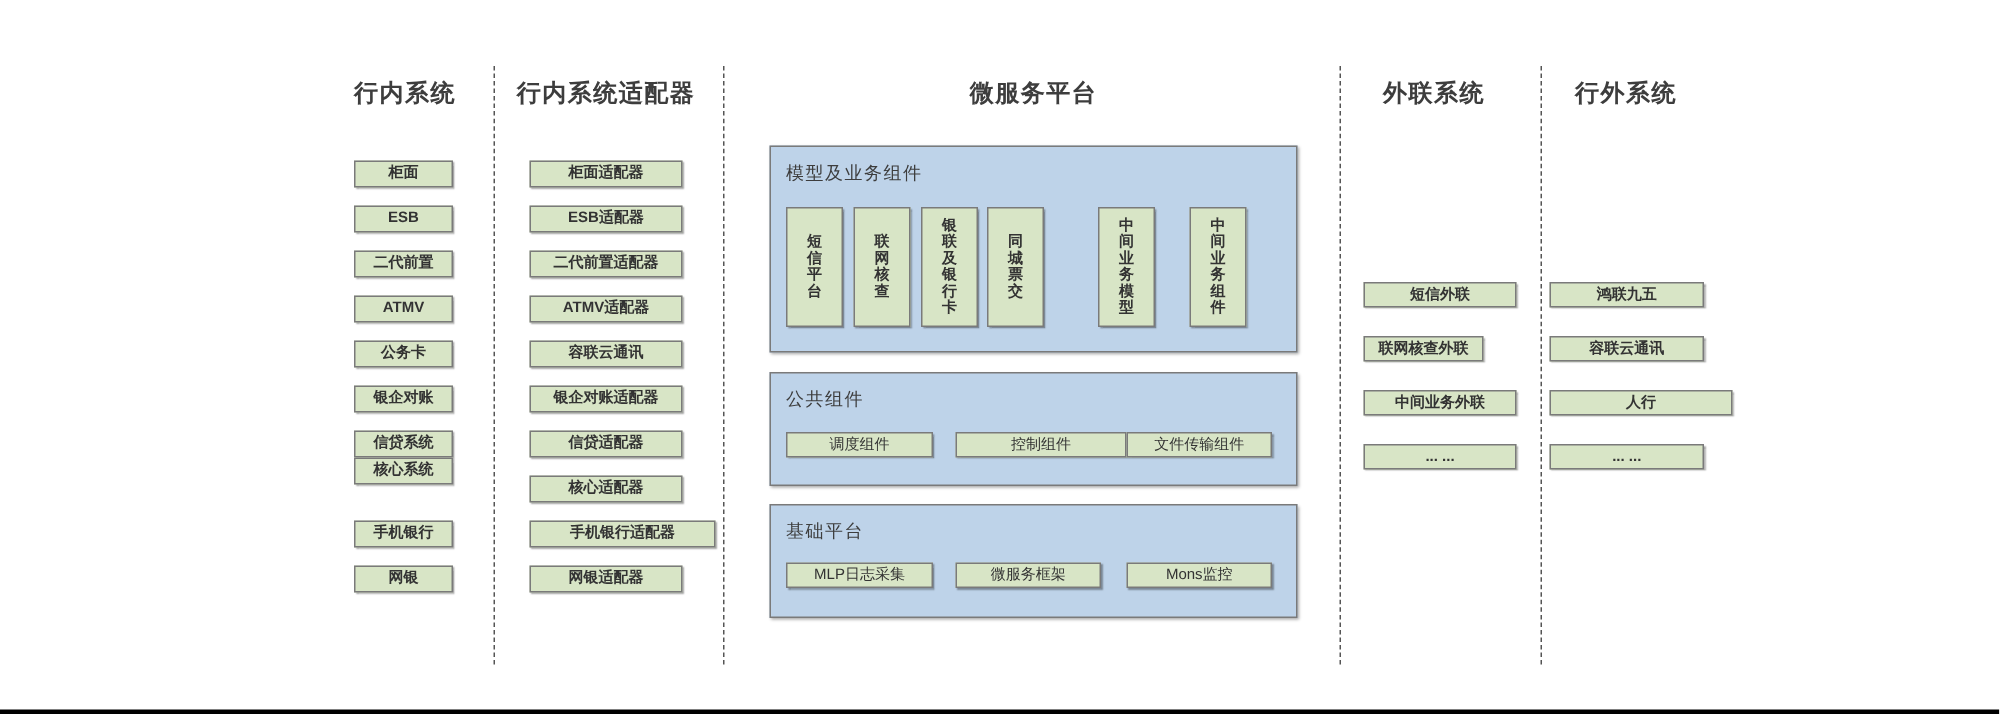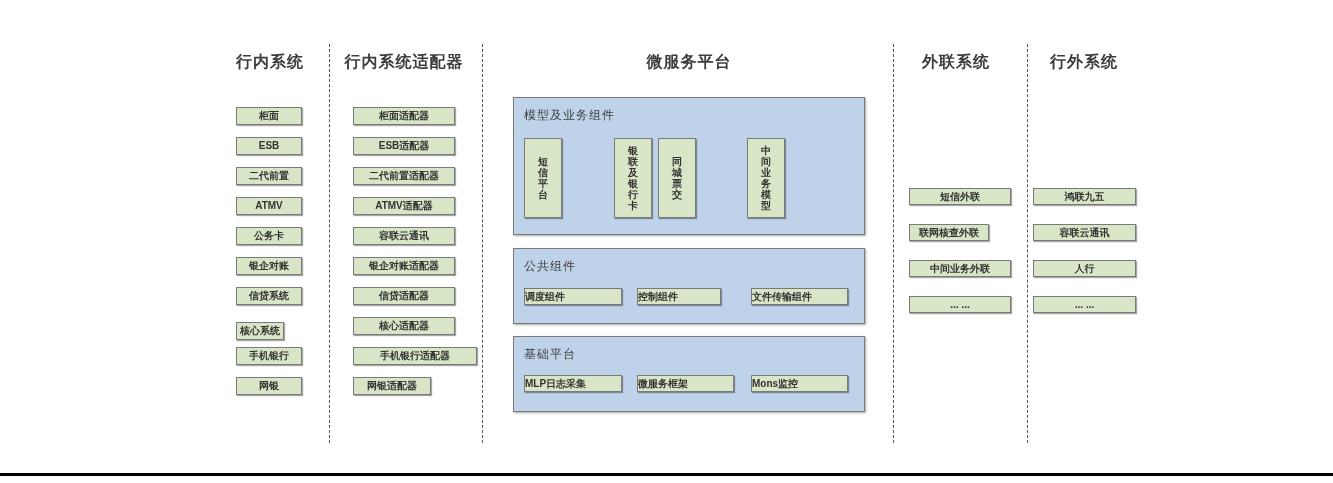--- a/index.html
+++ b/index.html
@@ -41,22 +41,22 @@
   }
   .vbox span {
     display:block; width:12px;
     font-size:10px; font-weight:bold; color:#333333;
     line-height:11px; word-break:break-all; overflow-wrap:break-word;
   }
   .hbox {
     position:absolute; height:17px;
     background:#d8e5c6; border:1px solid #7a7a7a;
     box-shadow:1px 1px 1px rgba(0,0,0,0.35);
-    font-size:10px; font-weight:bold; color:#333333;
-    line-height:15px; white-space:nowrap; overflow:hidden;
+    font-size:10px; font-weight:normal; color:#333333;
+    text-align:center; line-height:15px; white-space:nowrap; overflow:hidden;
   }
   .bottom-rule {
     position:absolute; left:0; top:473px; width:1333px; height:3px;
     background:#000000;
   }
 </style>
 </head>
 <body>
 
 <div class="canvas">
@@ -72,70 +72,76 @@
   <div class="col-header" style="left:614px">微服务平台</div>
   <div class="col-header" style="left:1009px">行外系统</div>
 
   <div class="gbox" style="left:236px;top:107px;width:66px">柜面</div>
   <div class="gbox" style="left:236px;top:137px;width:66px">ESB</div>
   <div class="gbox" style="left:236px;top:167px;width:66px">二代前置</div>
   <div class="gbox" style="left:236px;top:197px;width:66px">ATMV</div>
   <div class="gbox" style="left:236px;top:227px;width:66px">公务卡</div>
   <div class="gbox" style="left:236px;top:257px;width:66px">银企对账</div>
   <div class="gbox" style="left:236px;top:287px;width:66px">信贷系统</div>
-  <div class="gbox" style="left:236px;top:322px;width:48px">核心系统</div>
+  <div class="gbox" style="left:236px;top:305px;width:66px">核心系统</div>
   <div class="gbox" style="left:236px;top:347px;width:66px">手机银行</div>
   <div class="gbox" style="left:236px;top:377px;width:66px">网银</div>
 
   <div class="gbox" style="left:353px;top:107px;width:102px">柜面适配器</div>
   <div class="gbox" style="left:353px;top:137px;width:102px">ESB适配器</div>
   <div class="gbox" style="left:353px;top:167px;width:102px">二代前置适配器</div>
   <div class="gbox" style="left:353px;top:197px;width:102px">ATMV适配器</div>
   <div class="gbox" style="left:353px;top:227px;width:102px">容联云通讯</div>
   <div class="gbox" style="left:353px;top:257px;width:102px">银企对账适配器</div>
   <div class="gbox" style="left:353px;top:287px;width:102px">信贷适配器</div>
   <div class="gbox" style="left:353px;top:317px;width:102px">核心适配器</div>
   <div class="gbox" style="left:353px;top:347px;width:124px">手机银行适配器</div>
-  <div class="gbox" style="left:353px;top:377px;width:78px">网银适配器</div>
+  <div class="gbox" style="left:353px;top:377px;width:102px">网银适配器</div>
 
   <div class="panel" style="top:97px;height:138px">
     <div class="panel-label">模型及业务组件</div>
     <div class="vbox" style="left:10px">
         <span>短信平台</span>
+      </div>
+    <div class="vbox" style="left:55px">
+        <span>联网核查</span>
       </div>
     <div class="vbox" style="left:100px">
         <span>银联及银行卡</span>
       </div>
     <div class="vbox" style="left:144px">
         <span>同城票交</span>
       </div>
-    <div class="vbox" style="left:233px">
+    <div class="vbox" style="left:218px">
         <span>中间业务模型</span>
+      </div>
+    <div class="vbox" style="left:279px">
+        <span>中间业务组件</span>
       </div>
   </div>
 
   <div class="panel" style="top:248px;height:76px">
     <div class="panel-label">公共组件</div>
     <div class="hbox" style="left:10px;top:39px;width:98px">调度组件</div>
-    <div class="hbox" style="left:123px;top:39px;width:84px">控制组件</div>
+    <div class="hbox" style="left:123px;top:39px;width:114px">控制组件</div>
     <div class="hbox" style="left:237px;top:39px;width:97px">文件传输组件</div>
   </div>
 
   <div class="panel" style="top:336px;height:76px">
     <div class="panel-label">基础平台</div>
     <div class="hbox" style="left:10px;top:38px;width:98px">MLP日志采集</div>
     <div class="hbox" style="left:123px;top:38px;width:97px">微服务框架</div>
     <div class="hbox" style="left:237px;top:38px;width:97px">Mons监控</div>
   </div>
 
   <div class="gbox" style="left:909px;top:188px;width:102px;height:17px">短信外联</div>
   <div class="gbox" style="left:909px;top:224px;width:80px;height:17px">联网核查外联</div>
   <div class="gbox" style="left:909px;top:260px;width:102px;height:17px">中间业务外联</div>
   <div class="gbox" style="left:909px;top:296px;width:102px;height:17px">... ...</div>
 
   <div class="gbox" style="left:1033px;top:188px;width:103px;height:17px">鸿联九五</div>
   <div class="gbox" style="left:1033px;top:224px;width:103px;height:17px">容联云通讯</div>
-  <div class="gbox" style="left:1033px;top:260px;width:103px;height:17px">人行</div>
+  <div class="gbox" style="left:1033px;top:260px;width:122px;height:17px">人行</div>
   <div class="gbox" style="left:1033px;top:296px;width:103px;height:17px">... ...</div>
 
   <div class="bottom-rule"></div>
 
 </div>
 
 </body></html>

